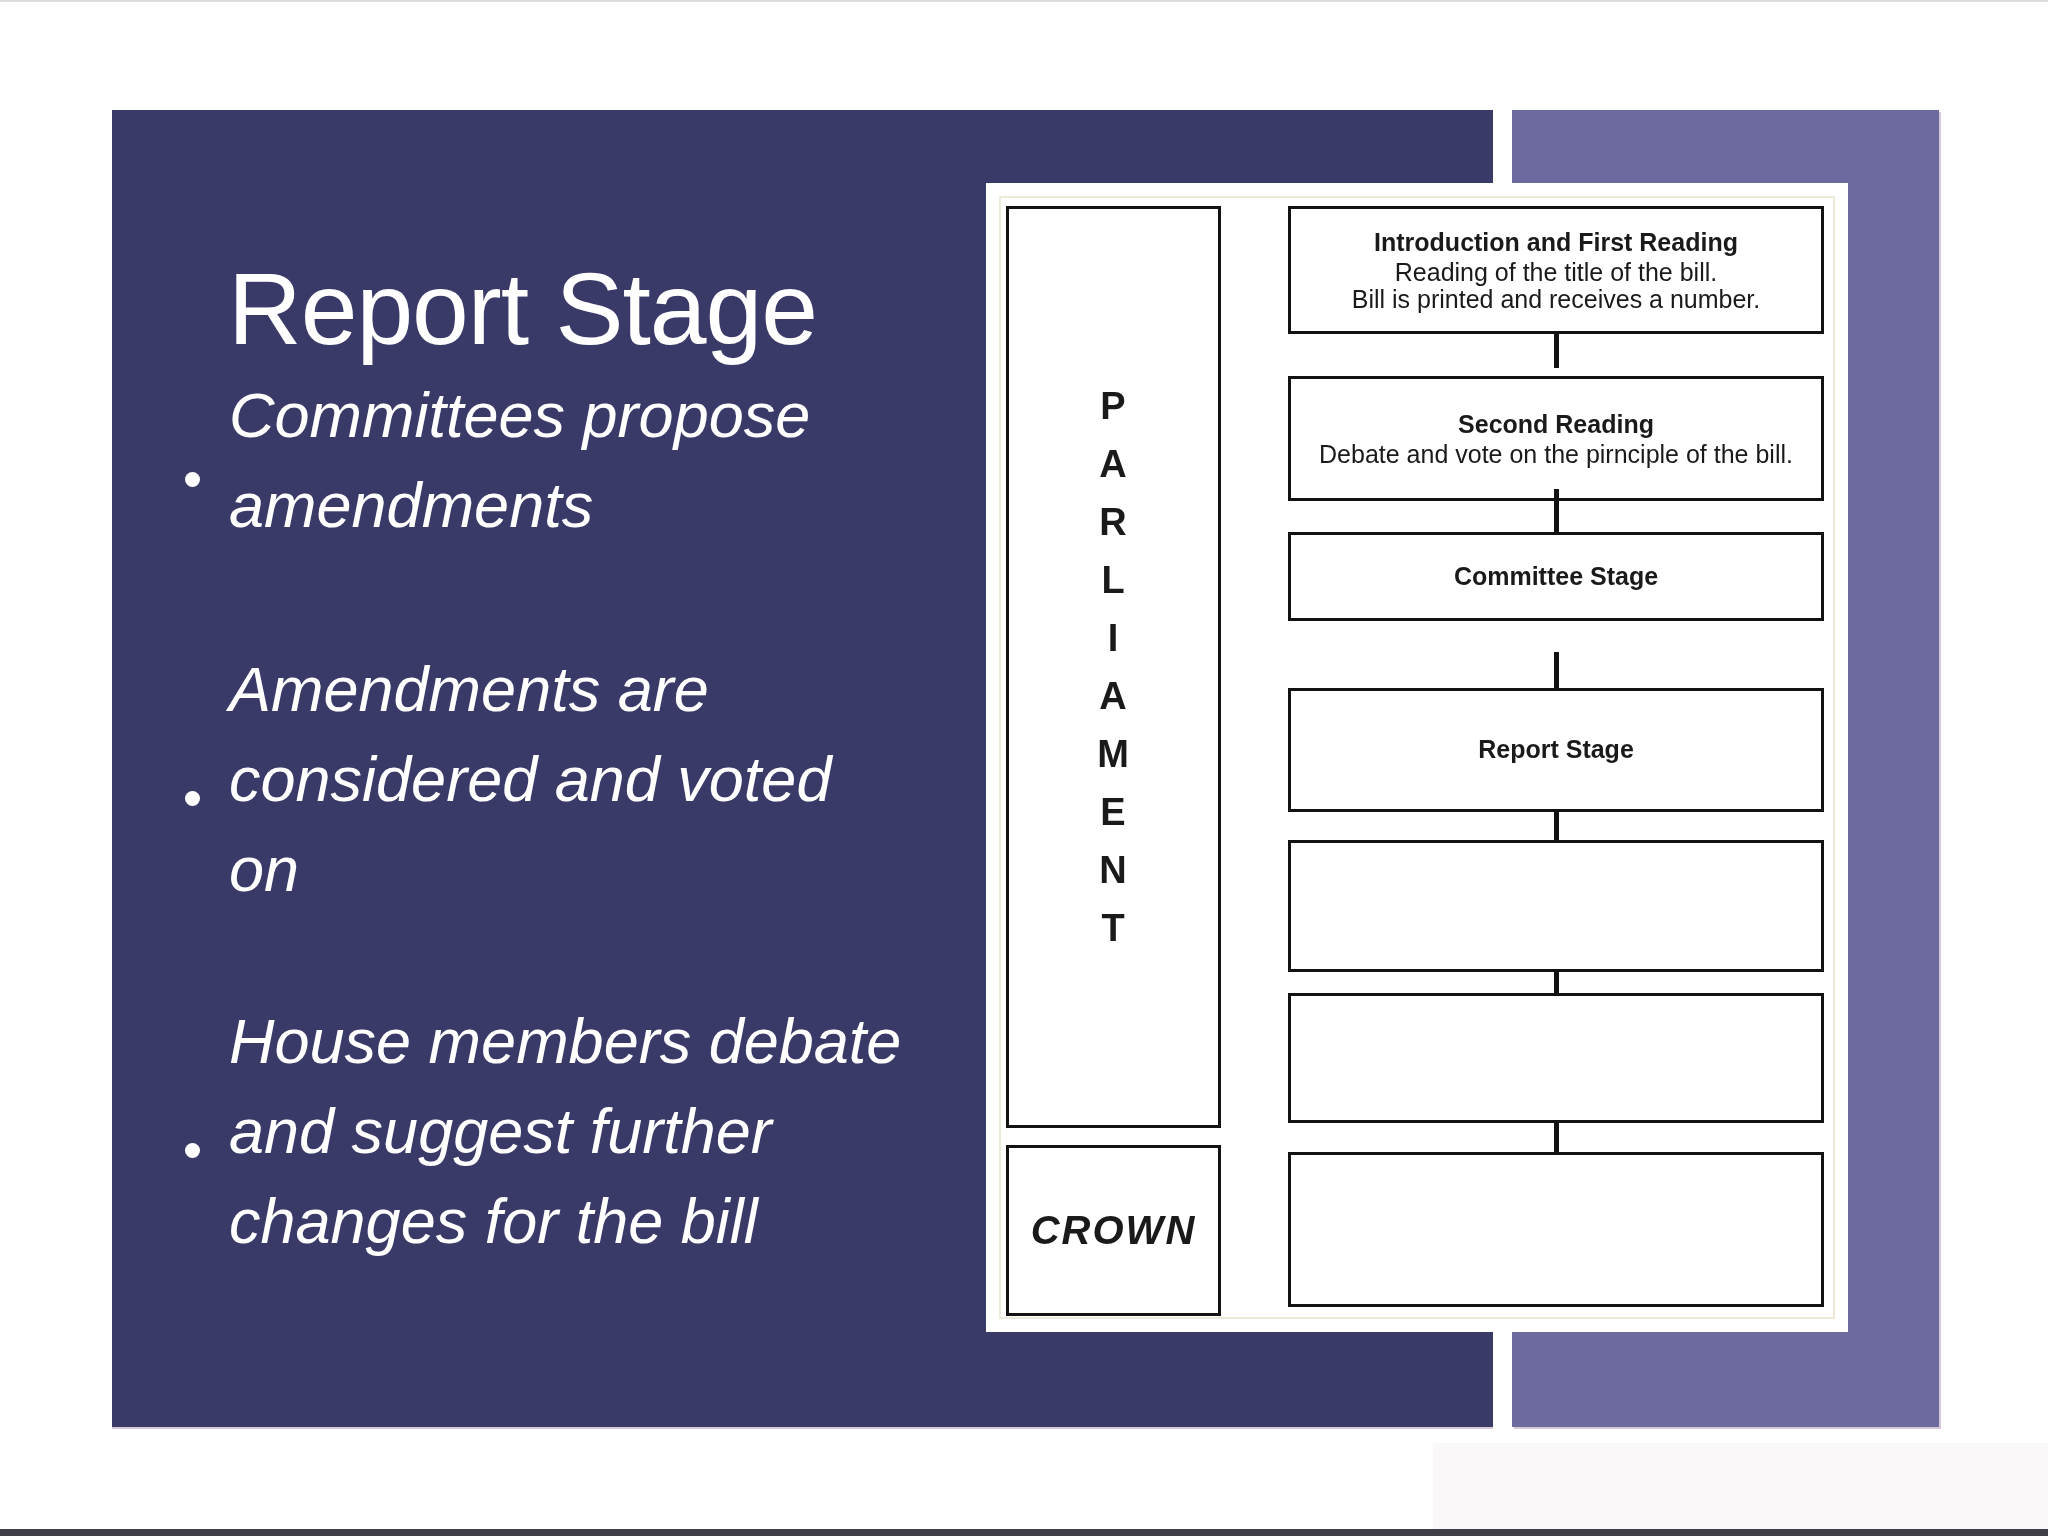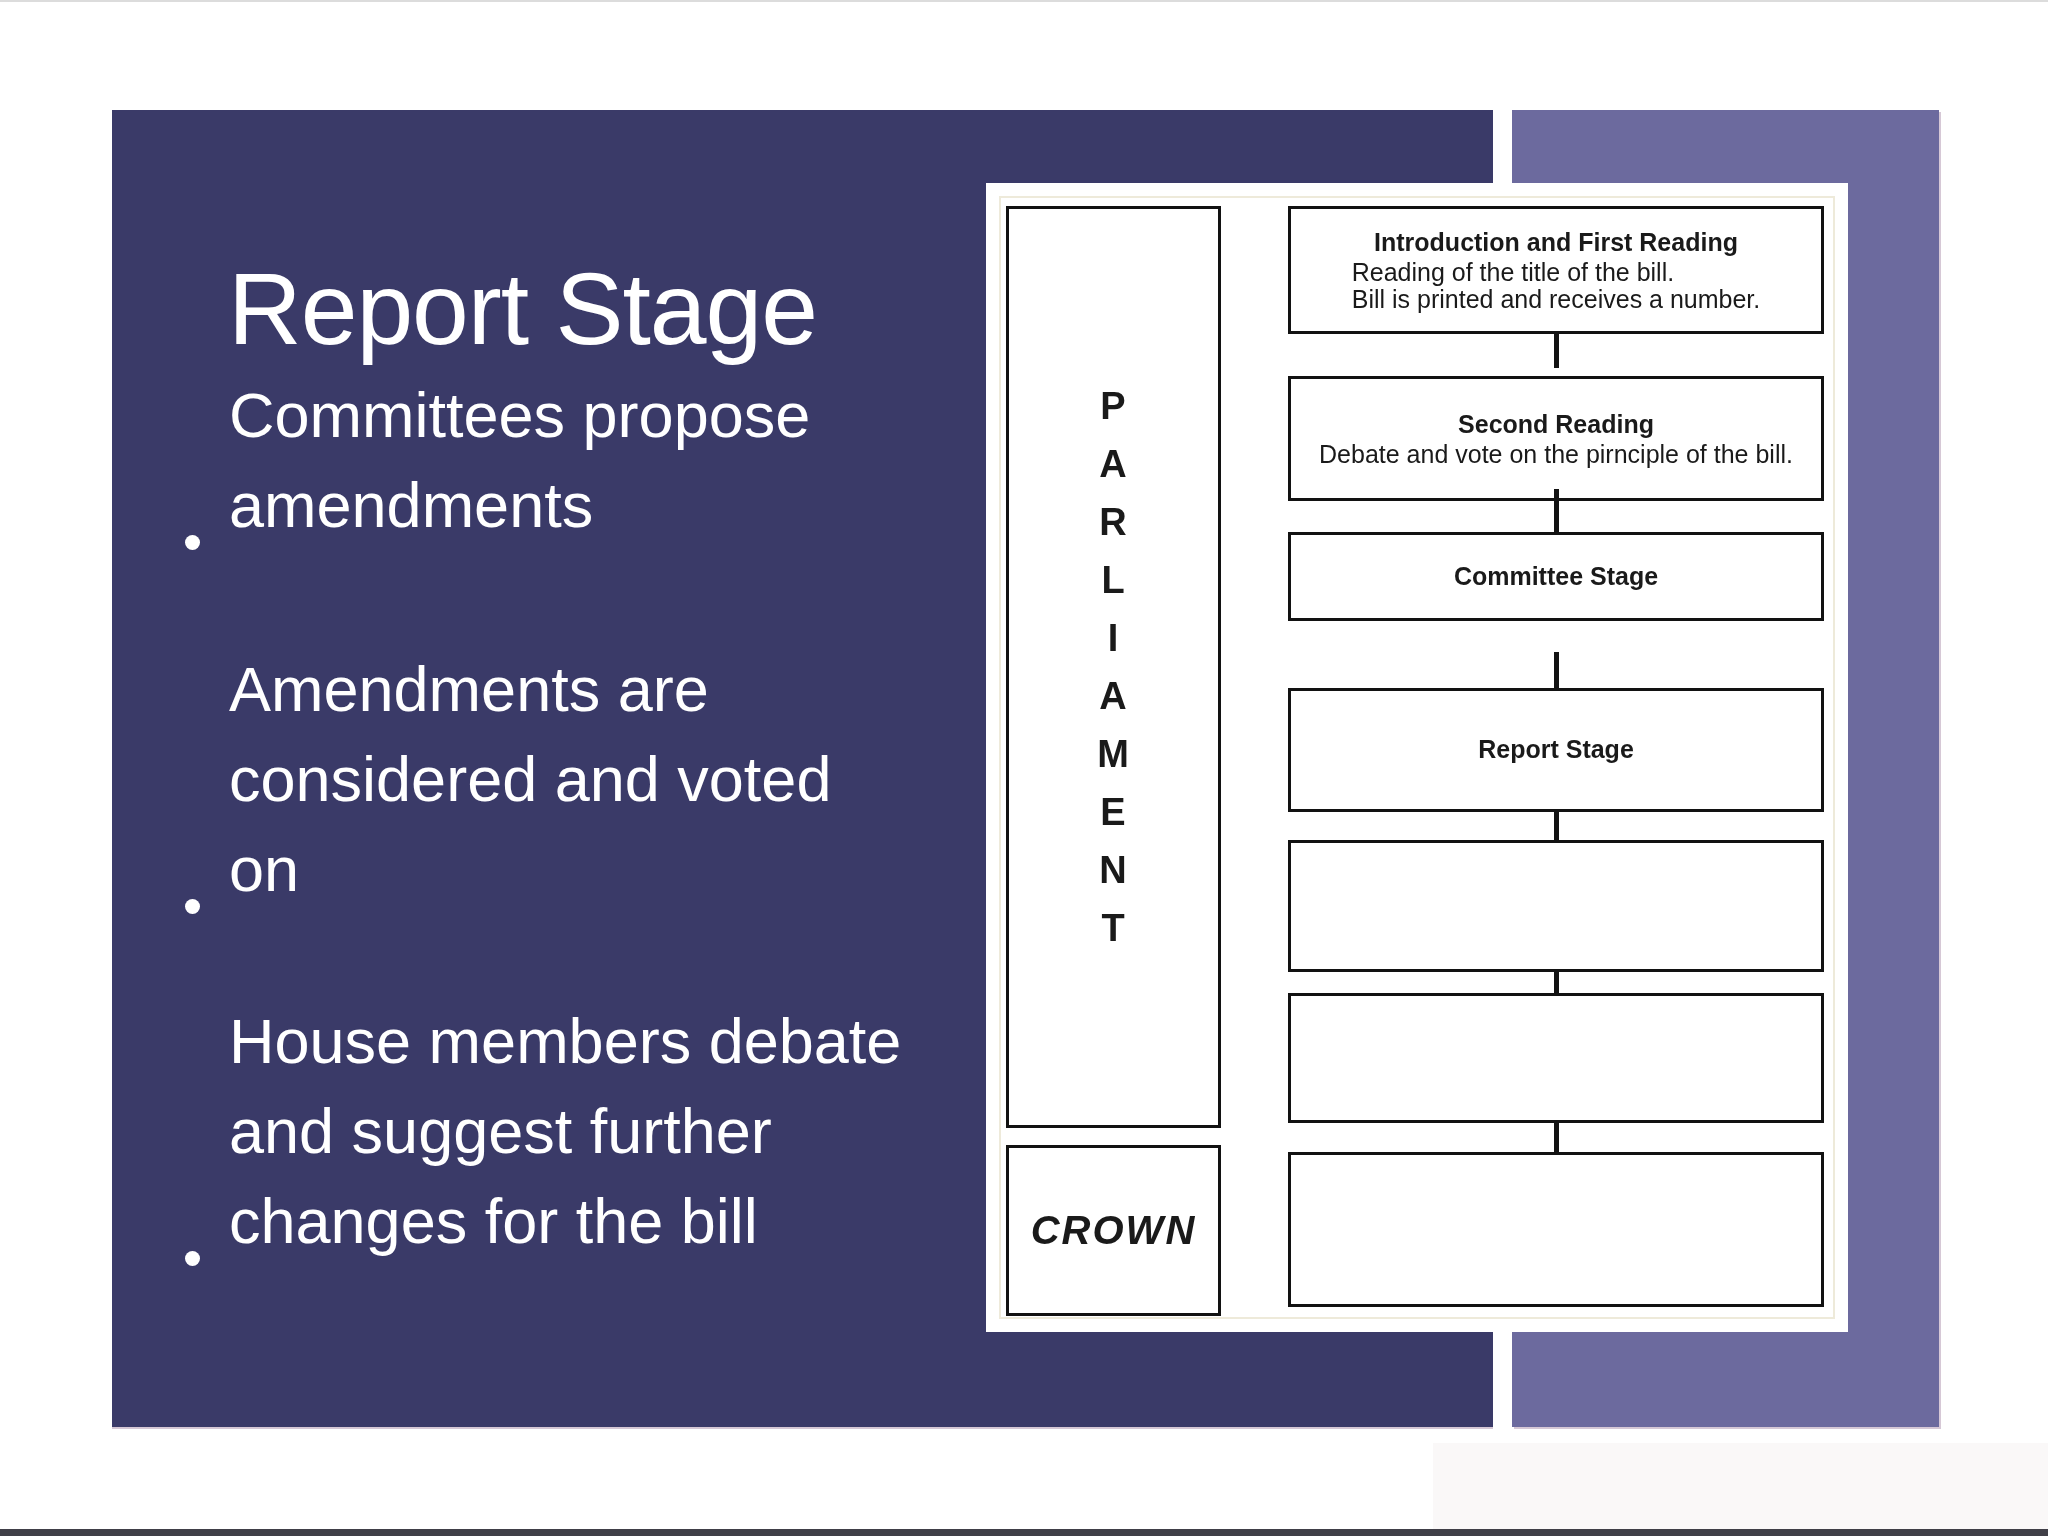--- a/index.html
+++ b/index.html
@@ -32,21 +32,21 @@
     background:var(--accent_panel);
     box-shadow:2px 2px 0 0 var(--hairline);
   }
   
   .slide-title{
     position:absolute;left:228px;top:180px;width:900px;
     color:var(--slide_text);font-size:102px;line-height:1.2;font-weight:400;
     letter-spacing:-1px;white-space:pre-line;
   }
   .bullets{position:absolute;left:185px;top:370px;width:730px;}
-  .bullet-item{display:flex;align-items:flex-end;margin:0;}
+  .bullet-item{display:flex;align-items:center;margin:0;font-style:italic;}
   .bullet-item + .bullet-item{margin-top:94px;}
   .bullet-item:nth-child(3){margin-top:82px;}
   .bullet-dot{
     width:15px;height:15px;border-radius:50%;background:var(--slide_text);
     flex:0 0 15px;margin-top:38px;margin-right:29px;
   }
   .bullet-text{
     color:var(--slide_text);font-size:63px;line-height:90px;font-weight:400;
     white-space:pre-line;
   }
@@ -63,21 +63,21 @@
   .parliament-box{left:20px;top:23px;width:215px;height:922px;display:flex;align-items:center;justify-content:center;}
   .parliament-label{
     font-size:38px;font-weight:bold;color:var(--box_text);
     line-height:58px;text-align:center;white-space:pre-line;letter-spacing:1px;
   }
   .crown-box{left:20px;top:962px;width:215px;height:171px;display:flex;align-items:center;justify-content:center;}
   .crown-label{font-size:40px;font-weight:bold;color:var(--box_text);letter-spacing:2px;font-style:italic;}
   .stage-box{
     left:302px;width:536px;
     display:flex;flex-direction:column;align-items:center;justify-content:center;
-    padding:0 10px;
+    text-align:center;padding:0 10px;
   }
   .stage-title{font-size:25px;line-height:30px;font-weight:bold;color:var(--box_text);margin-bottom:2px;}
   .stage-body{font-size:25px;line-height:27px;color:var(--box_text);white-space:pre-line;}
   .sb1{top:23px;height:128px;}
   .sb2{top:193px;height:125px;}
   .sb3{top:349px;height:89px;}
   .sb4{top:505px;height:124px;}
   .sb5{top:657px;height:132px;}
   .sb6{top:810px;height:130px;}
   .sb7{top:969px;height:155px;}

